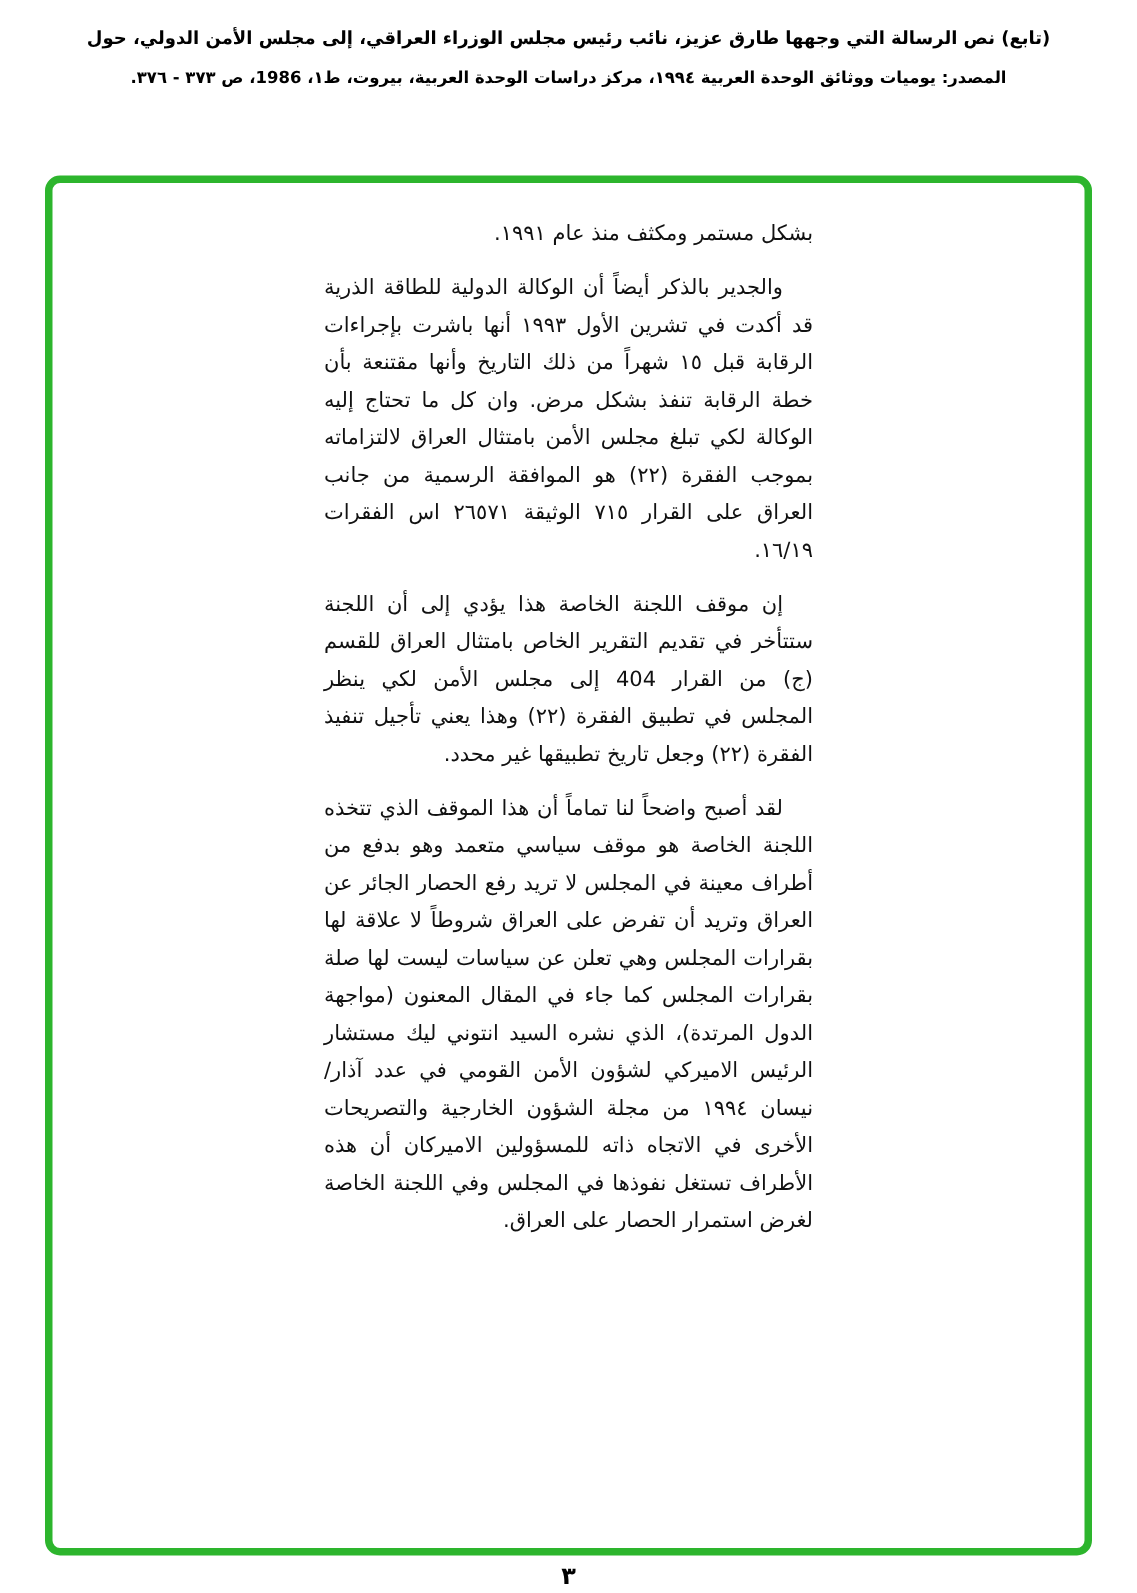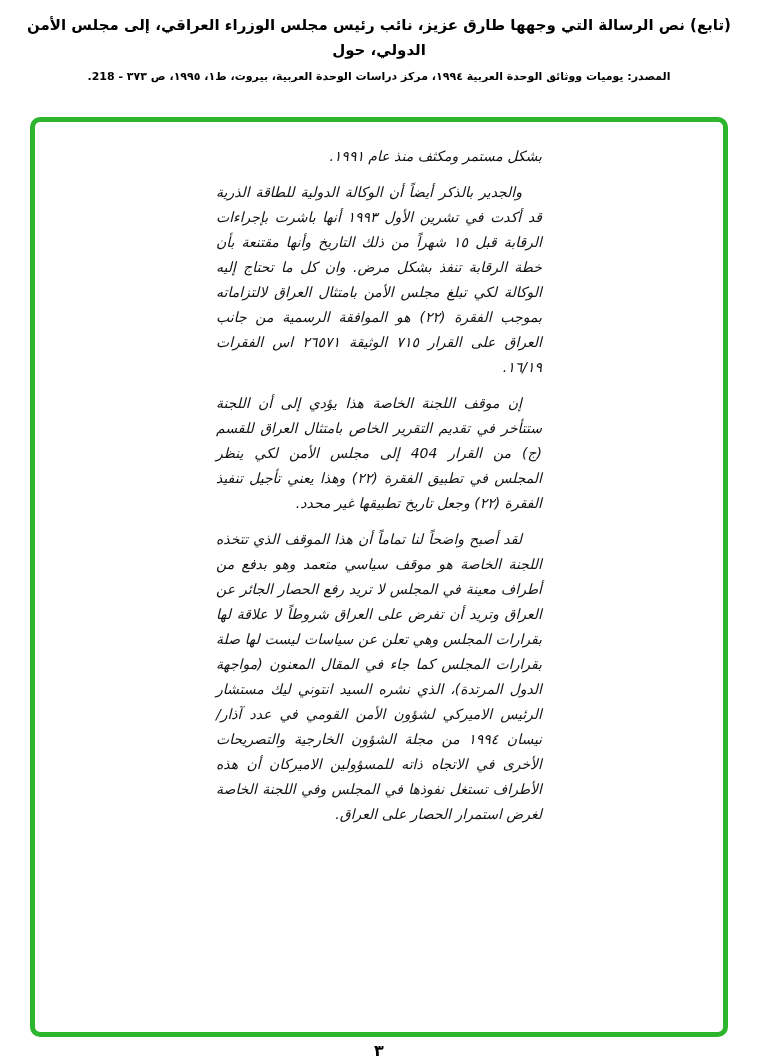--- a/index.html
+++ b/index.html
@@ -15,21 +15,21 @@
     font-family: "DejaVu Sans", sans-serif;
     direction: rtl;
     overflow: hidden;
   }
   .doc-header {
     padding-top: 13px;
     text-align: center;
     color: #000000;
   }
   .title-line {
-    font-size: 15px;
+    font-size: 12px;
     font-weight: bold;
     line-height: 25px;
     padding: 0 14px;
   }
   .source-line {
     font-size: 11px;
     font-weight: bold;
     line-height: 20px;
     margin-top: 4px;
     padding: 0 14px;
@@ -51,21 +51,20 @@
     padding-top: 22px;
     direction: rtl;
     text-align: justify;
     color: #111111;
   }
   .body-text p {
     margin: 0 0 11px 0;
     font-size: 14px;
     line-height: 25px;
     text-indent: 20px;
-    font-style: italic;
   }
   .body-text p.opening {
     text-indent: 0;
   }
   .page-footer {
     position: absolute;
     left: 0;
     right: 0;
     bottom: 2px;
     text-align: center;
@@ -77,21 +76,21 @@
     color: #000000;
   }
 </style>
 </head>
 <body>
 
 <div class="page">
 
   <header class="doc-header">
     <div class="title-line">(تابع) نص الرسالة التي وجهها طارق عزيز، نائب رئيس مجلس الوزراء العراقي، إلى مجلس الأمن الدولي، حول</div>
-    <div class="source-line">المصدر: يوميات ووثائق الوحدة العربية ١٩٩٤، مركز دراسات الوحدة العربية، بيروت، ط١، ١٩٩٥، ص ٣٧٣ - 218.</div>
+    <div class="source-line">المصدر: يوميات ووثائق الوحدة العربية ١٩٩٤، مركز دراسات الوحدة العربية، بيروت، ط١، 1986، ص ٣٧٣ - ٣٧٦.</div>
   </header>
 
   <div class="green-frame" style="border-color: rgb(45, 181, 45);">
     <div class="body-text">
       <p class="opening">بشكل مستمر ومكثف منذ عام ١٩٩١.</p>
       <p>والجدير بالذكر أيضاً أن الوكالة الدولية للطاقة الذرية قد أكدت في تشرين الأول ١٩٩٣ أنها باشرت بإجراءات الرقابة قبل ١٥ شهراً من ذلك التاريخ وأنها مقتنعة بأن خطة الرقابة تنفذ بشكل مرض. وان كل ما تحتاج إليه الوكالة لكي تبلغ مجلس الأمن بامتثال العراق لالتزاماته بموجب الفقرة (٢٢) هو الموافقة الرسمية من جانب العراق على القرار ٧١٥ الوثيقة ٢٦٥٧١ اس الفقرات ١٦/١٩.</p>
       <p>إن موقف اللجنة الخاصة هذا يؤدي إلى أن اللجنة ستتأخر في تقديم التقرير الخاص بامتثال العراق للقسم (ج) من القرار 404 إلى مجلس الأمن لكي ينظر المجلس في تطبيق الفقرة (٢٢) وهذا يعني تأجيل تنفيذ الفقرة (٢٢) وجعل تاريخ تطبيقها غير محدد.</p>
       <p>لقد أصبح واضحاً لنا تماماً أن هذا الموقف الذي تتخذه اللجنة الخاصة هو موقف سياسي متعمد وهو بدفع من أطراف معينة في المجلس لا تريد رفع الحصار الجائر عن العراق وتريد أن تفرض على العراق شروطاً لا علاقة لها بقرارات المجلس وهي تعلن عن سياسات ليست لها صلة بقرارات المجلس كما جاء في المقال المعنون (مواجهة الدول المرتدة)، الذي نشره السيد انتوني ليك مستشار الرئيس الاميركي لشؤون الأمن القومي في عدد آذار/نيسان ١٩٩٤ من مجلة الشؤون الخارجية والتصريحات الأخرى في الاتجاه ذاته للمسؤولين الاميركان أن هذه الأطراف تستغل نفوذها في المجلس وفي اللجنة الخاصة لغرض استمرار الحصار على العراق.</p>
     </div>
   </div>

